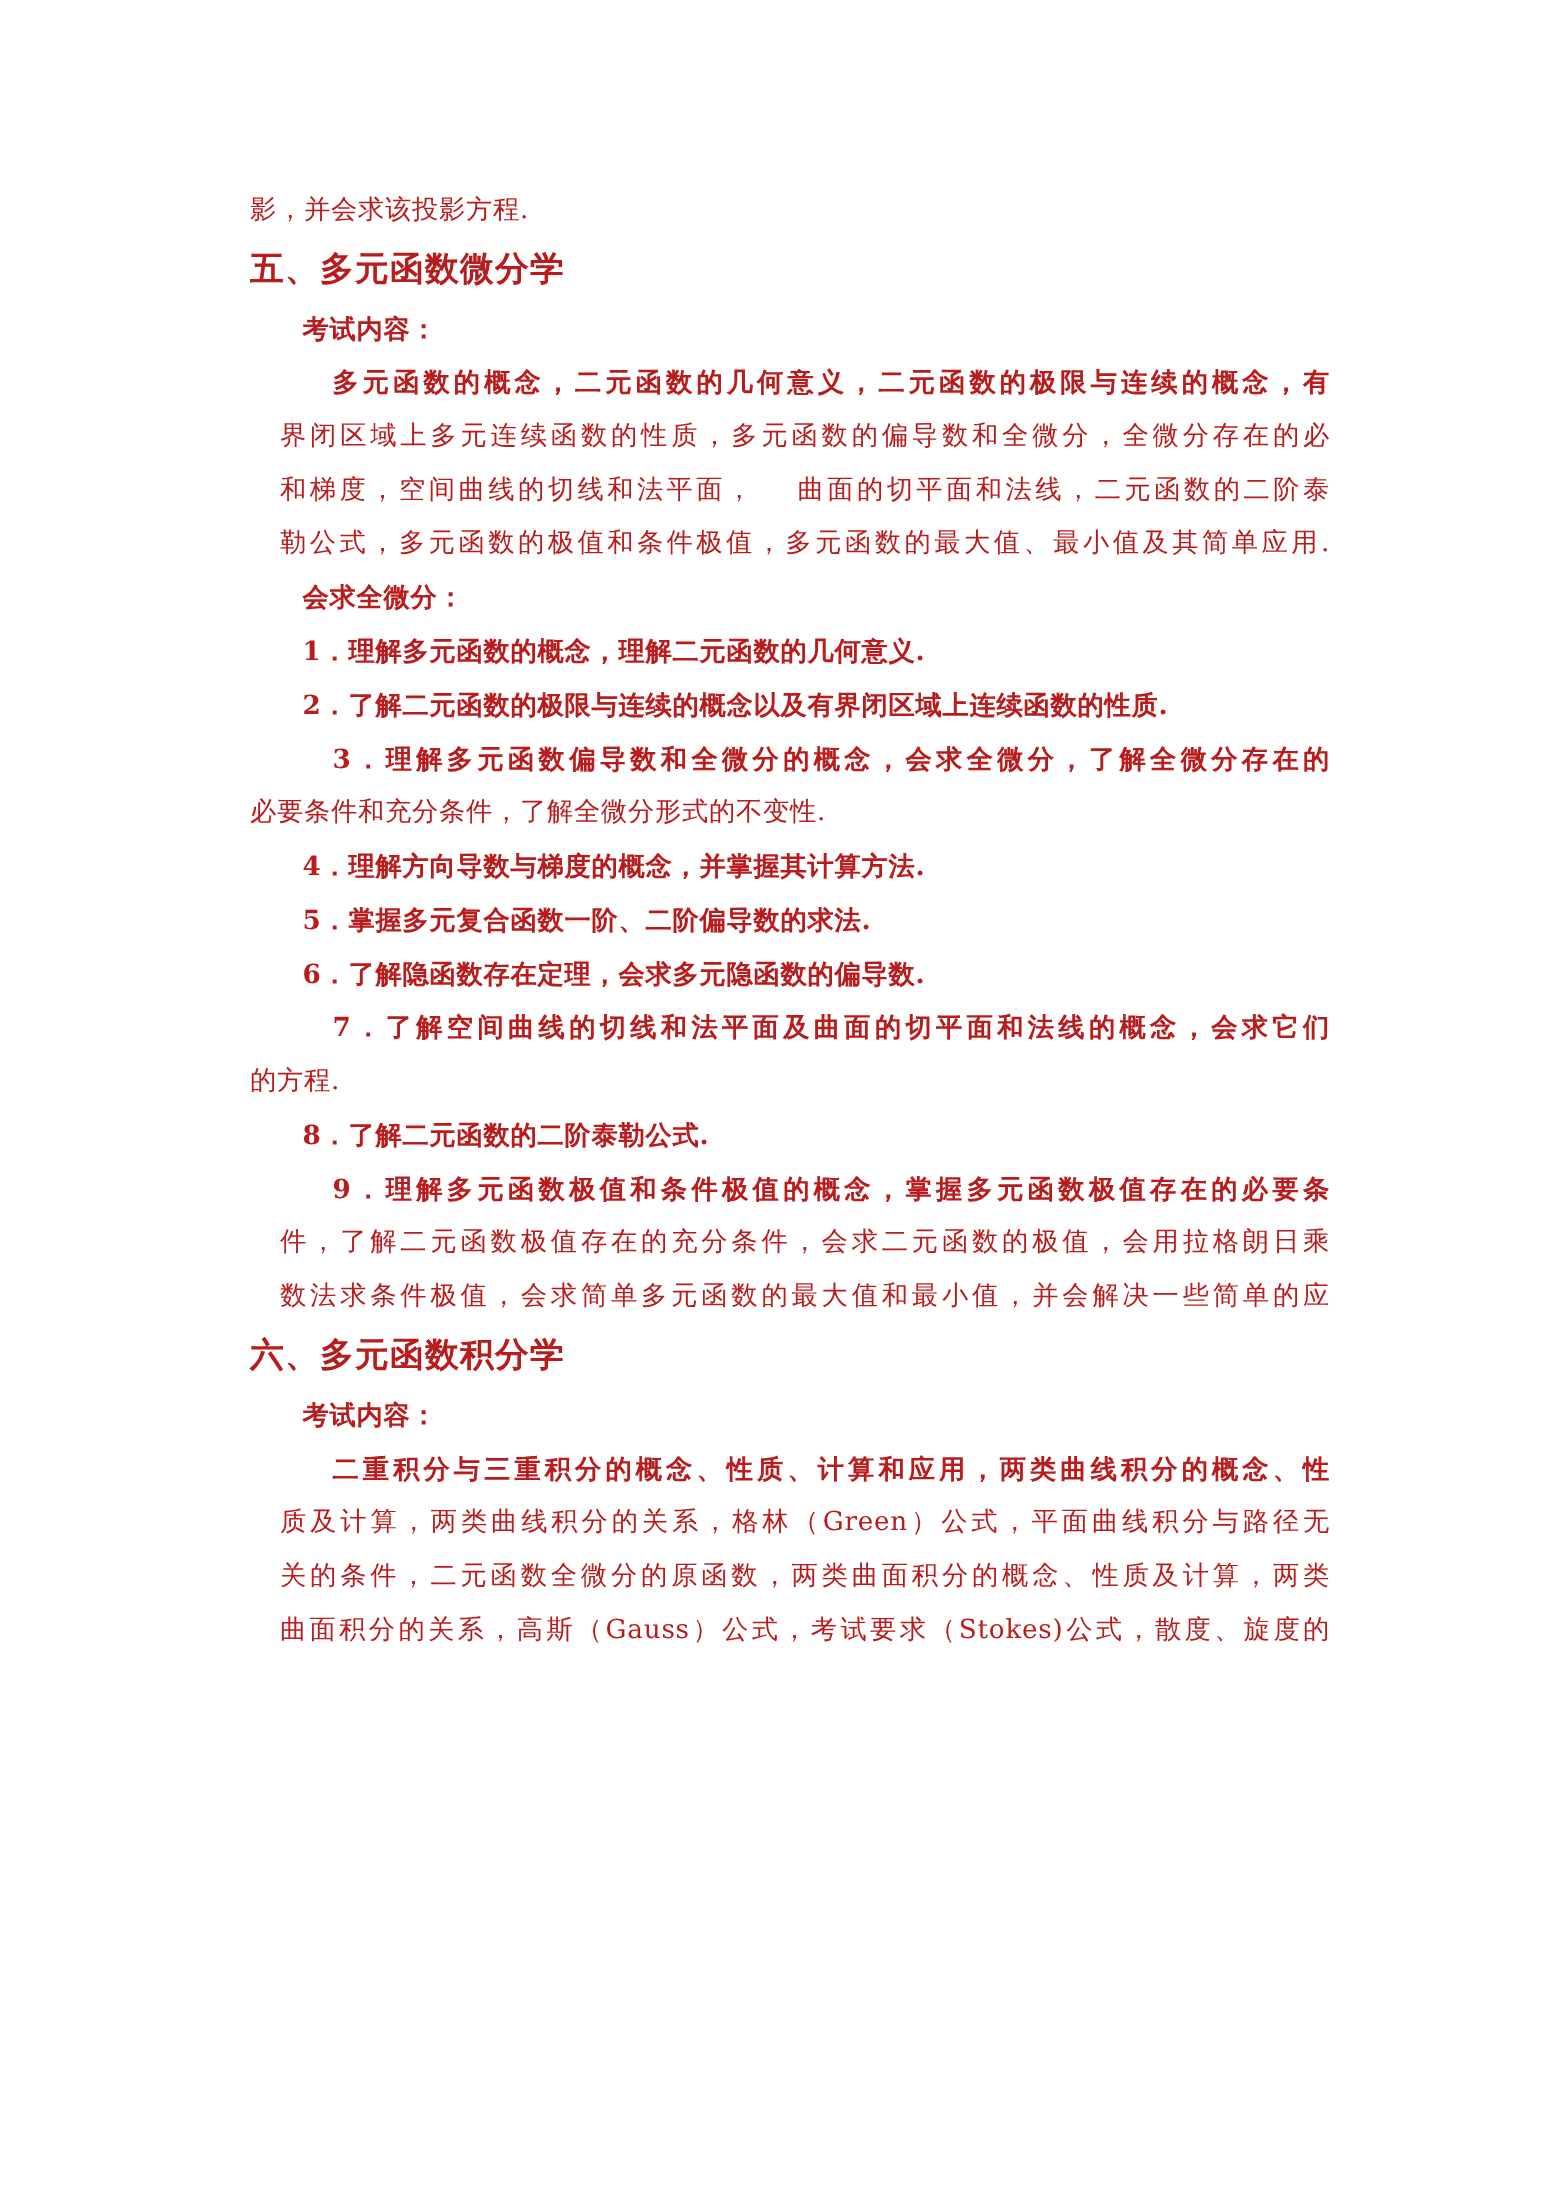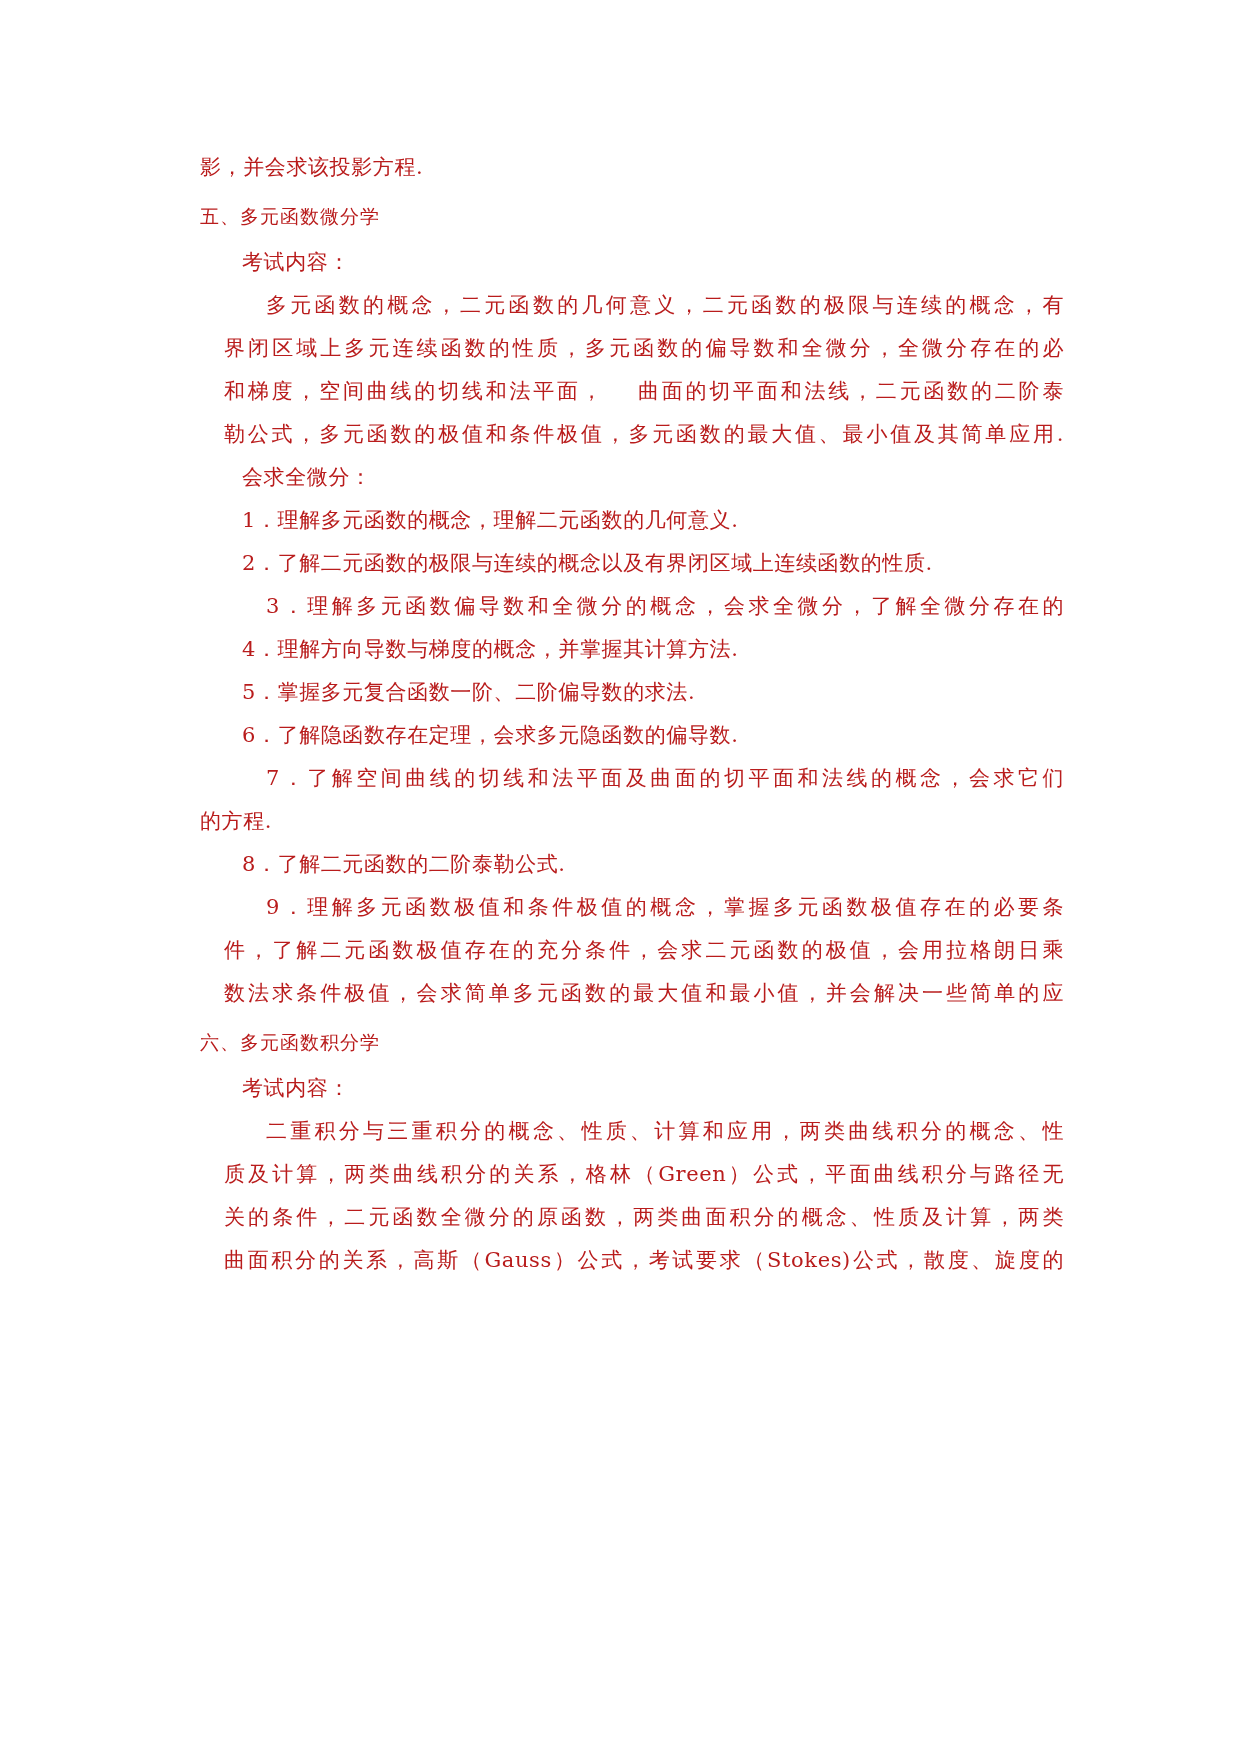--- a/index.html
+++ b/index.html
@@ -11,24 +11,24 @@
   }
   .content {
     position: absolute; left: 188px; top: 146px; width: 864px;
   }
   .line {
     font-size: 21px; line-height: 43px; height: 43px;
     white-space: nowrap; letter-spacing: 0.6px;
     font-family: "DejaVu Serif", "Liberation Serif", serif;
   }
   .line.justify { text-align: justify; text-align-last: justify; white-space: normal; margin-left: 24px; }
-  .indent { padding-left: 42px; }
+  .indent { padding-left: 42px; font-weight: bold; }
   .heading {
     font-family: "DejaVu Sans", "Liberation Sans", sans-serif;
-    font-weight: normal; font-size: 19px; line-height: 50px; height: 50px;
+    font-weight: bold; font-size: 27px; line-height: 50px; height: 50px;
     letter-spacing: 1px; margin-top: 2px; margin-bottom: 0px;
   }
   .label { }
 </style>
 </head>
 <body>
 
 <div class="page">
   <div class="content">
 
@@ -39,20 +39,21 @@
     <div class="line indent justify">多元函数的概念，二元函数的几何意义，二元函数的极限与连续的概念，有</div>
     <div class="line justify">界闭区域上多元连续函数的性质，多元函数的偏导数和全微分，全微分存在的必</div>
     <div class="line justify">和梯度，空间曲线的切线和法平面，　 曲面的切平面和法线，二元函数的二阶泰</div>
     <div class="line justify">勒公式，多元函数的极值和条件极值，多元函数的最大值、最小值及其简单应用.</div>
 
     <div class="line indent label">会求全微分：</div>
 
     <div class="line indent">1．理解多元函数的概念，理解二元函数的几何意义.</div>
     <div class="line indent">2．了解二元函数的极限与连续的概念以及有界闭区域上连续函数的性质.</div>
     <div class="line indent justify">3．理解多元函数偏导数和全微分的概念，会求全微分，了解全微分存在的</div>
+    <div class="line">必要条件和充分条件，了解全微分形式的不变性.</div>
     <div class="line indent">4．理解方向导数与梯度的概念，并掌握其计算方法.</div>
     <div class="line indent">5．掌握多元复合函数一阶、二阶偏导数的求法.</div>
     <div class="line indent">6．了解隐函数存在定理，会求多元隐函数的偏导数.</div>
     <div class="line indent justify">7．了解空间曲线的切线和法平面及曲面的切平面和法线的概念，会求它们</div>
     <div class="line">的方程.</div>
     <div class="line indent">8．了解二元函数的二阶泰勒公式.</div>
     <div class="line indent justify">9．理解多元函数极值和条件极值的概念，掌握多元函数极值存在的必要条</div>
     <div class="line justify">件，了解二元函数极值存在的充分条件，会求二元函数的极值，会用拉格朗日乘</div>
     <div class="line justify">数法求条件极值，会求简单多元函数的最大值和最小值，并会解决一些简单的应</div>
 

